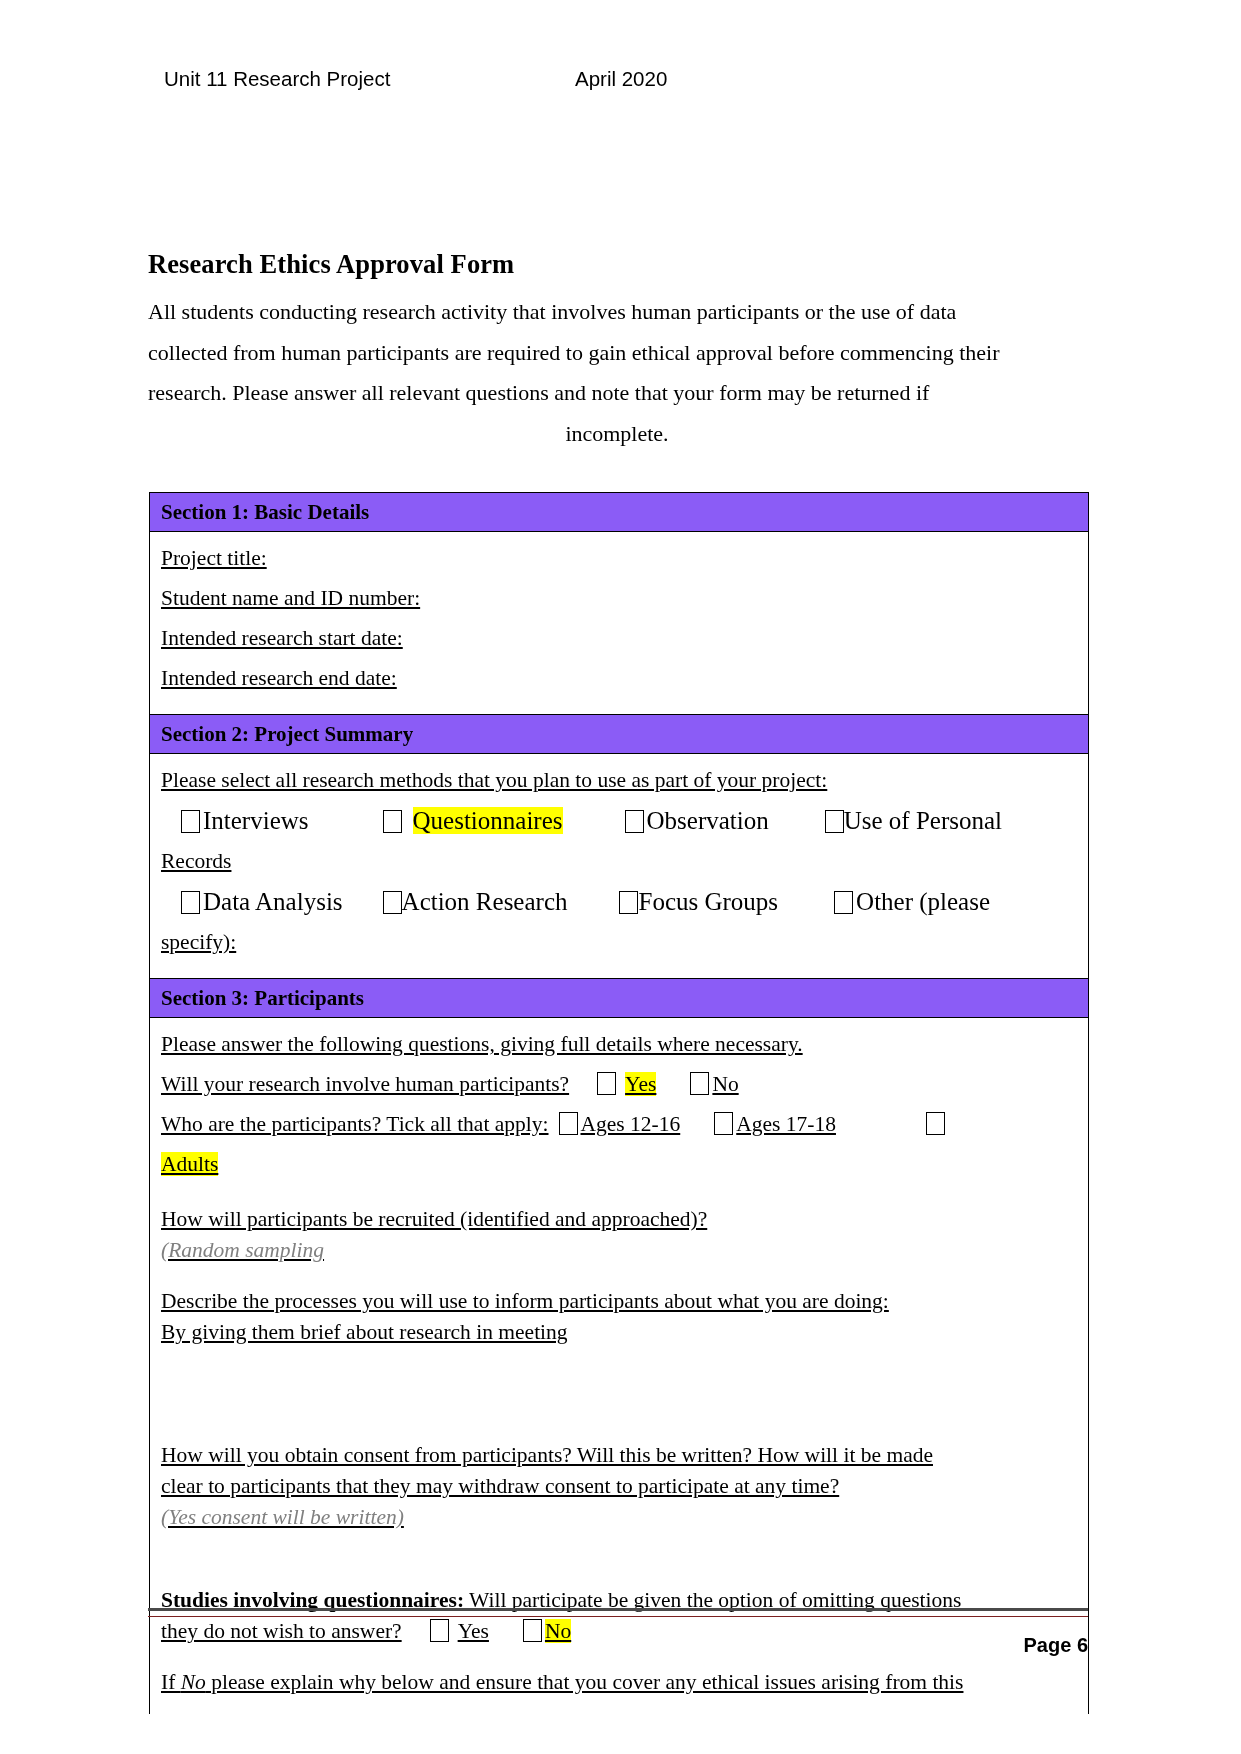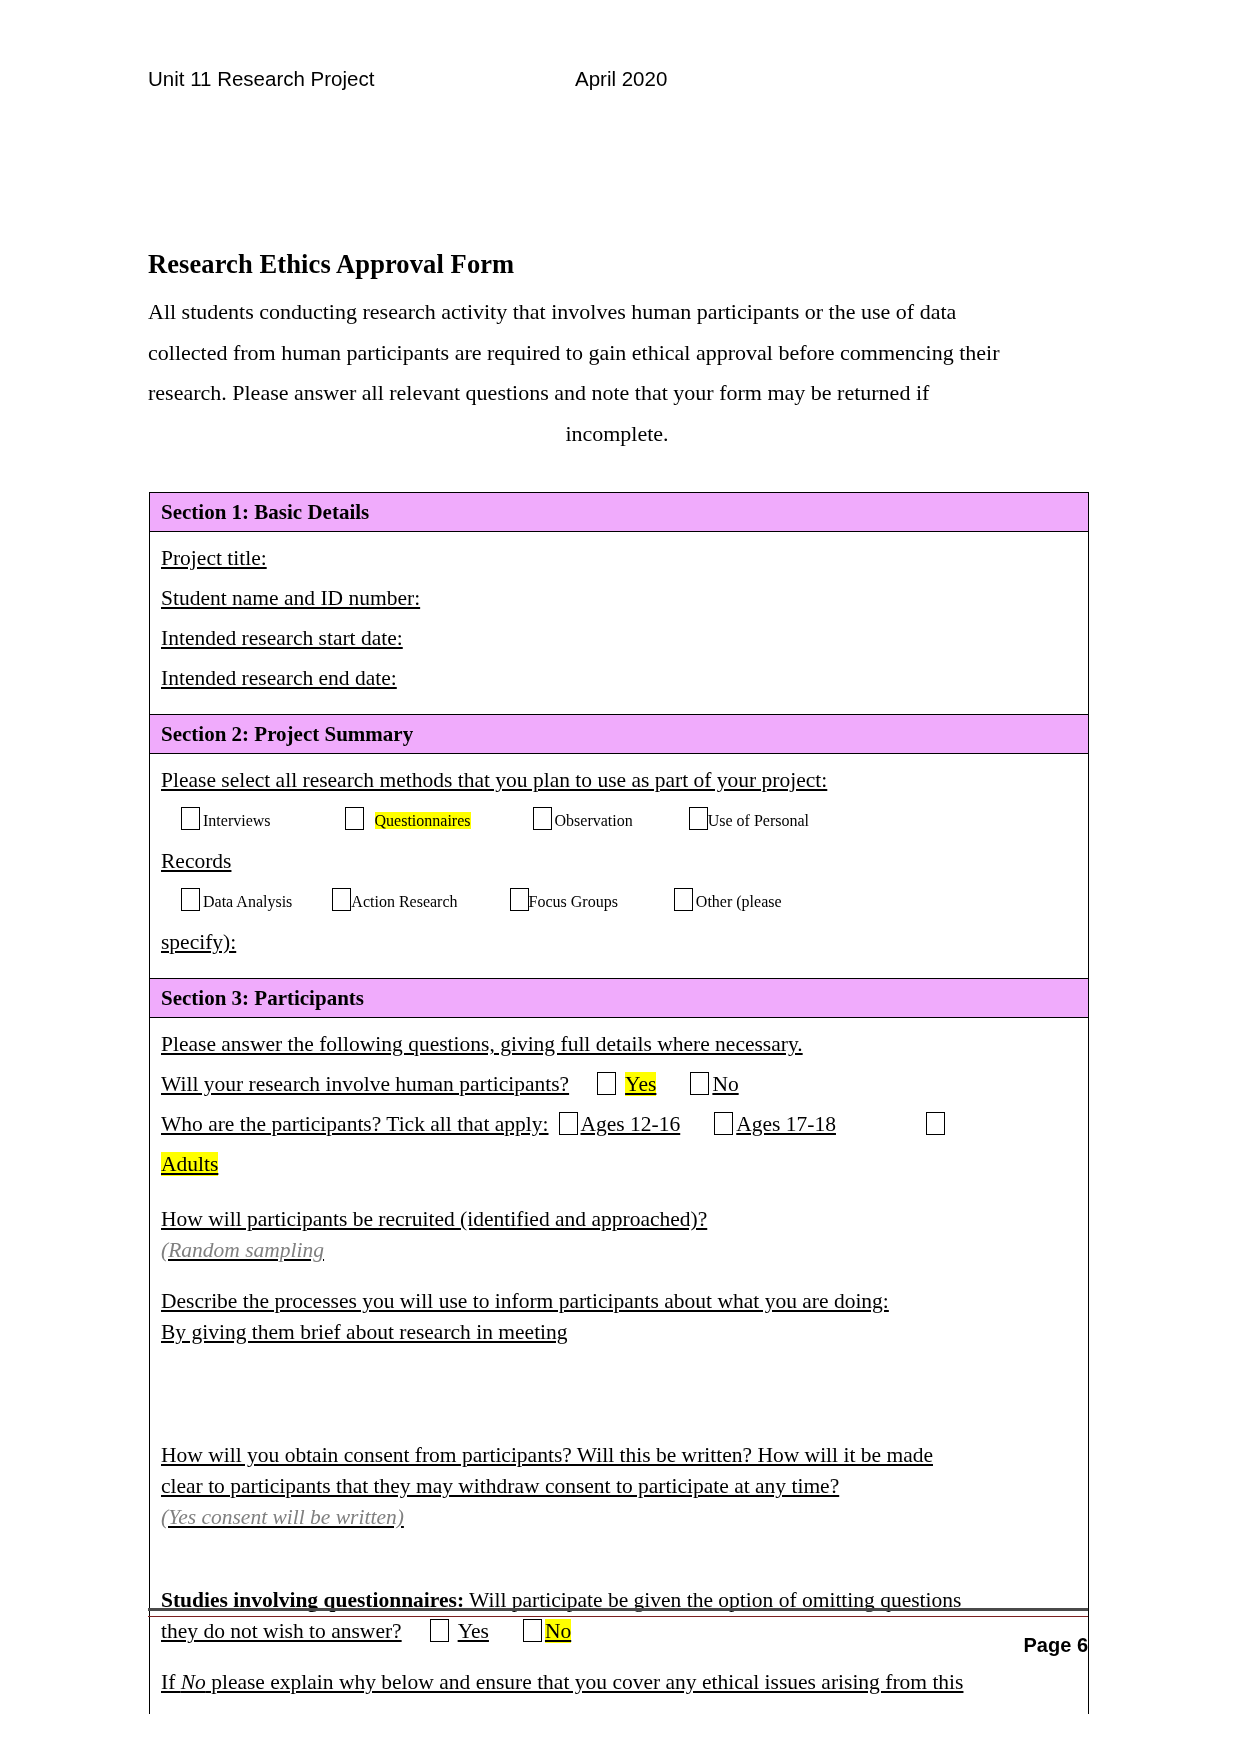--- a/index.html
+++ b/index.html
@@ -29,21 +29,21 @@
     top: 62px;
     width: 880px;
     height: 34px;
     font-family: "Liberation Sans", "DejaVu Sans", sans-serif;
     font-size: 20.5px;
     line-height: 34px;
     color: #000;
   }
   .doc-header .hdr-left {
     position: absolute;
-    left: 0;
+    left: 16px;
     top: 0;
     white-space: nowrap;
   }
   .doc-header .hdr-right {
     position: absolute;
     left: 427px;
     top: 0;
     white-space: nowrap;
   }
 
@@ -78,21 +78,21 @@
     position: absolute;
     left: 149px;
     top: 492px;
     width: 940px;
     border: 1.5px solid #000;
     border-bottom: none;
     box-sizing: border-box;
     background: #fff;
   }
   .sec-head {
-    background: #f0abfc;
+    background: #8b5cf6;
     border-bottom: 1.5px solid #000;
     font-weight: bold;
     font-size: 21px;
     line-height: 22px;
     padding: 8px 0 8px 11px;
     box-sizing: border-box;
   }
   .sec-body {
     border-bottom: 1.5px solid #000;
     padding: 6px 12px 16px 11px;
@@ -123,21 +123,21 @@
     background: #ffff00;
   }
   .gray-italic {
     color: #808080;
     font-style: italic;
   }
   .bold { font-weight: bold; }
   .ital { font-style: italic; }
 
   .opt-row {
-    font-size: 16px;
+    font-size: 25px;
     line-height: 41px;
   }
   .opt {
     display: inline-block;
     white-space: nowrap;
   }
   .sp-a { display:inline-block; width: 74px; }
   .sp-c { display:inline-block; width: 52px; }
   .sp-d { display:inline-block; width: 40px; }
   .sp-e { display:inline-block; width: 62px; }

